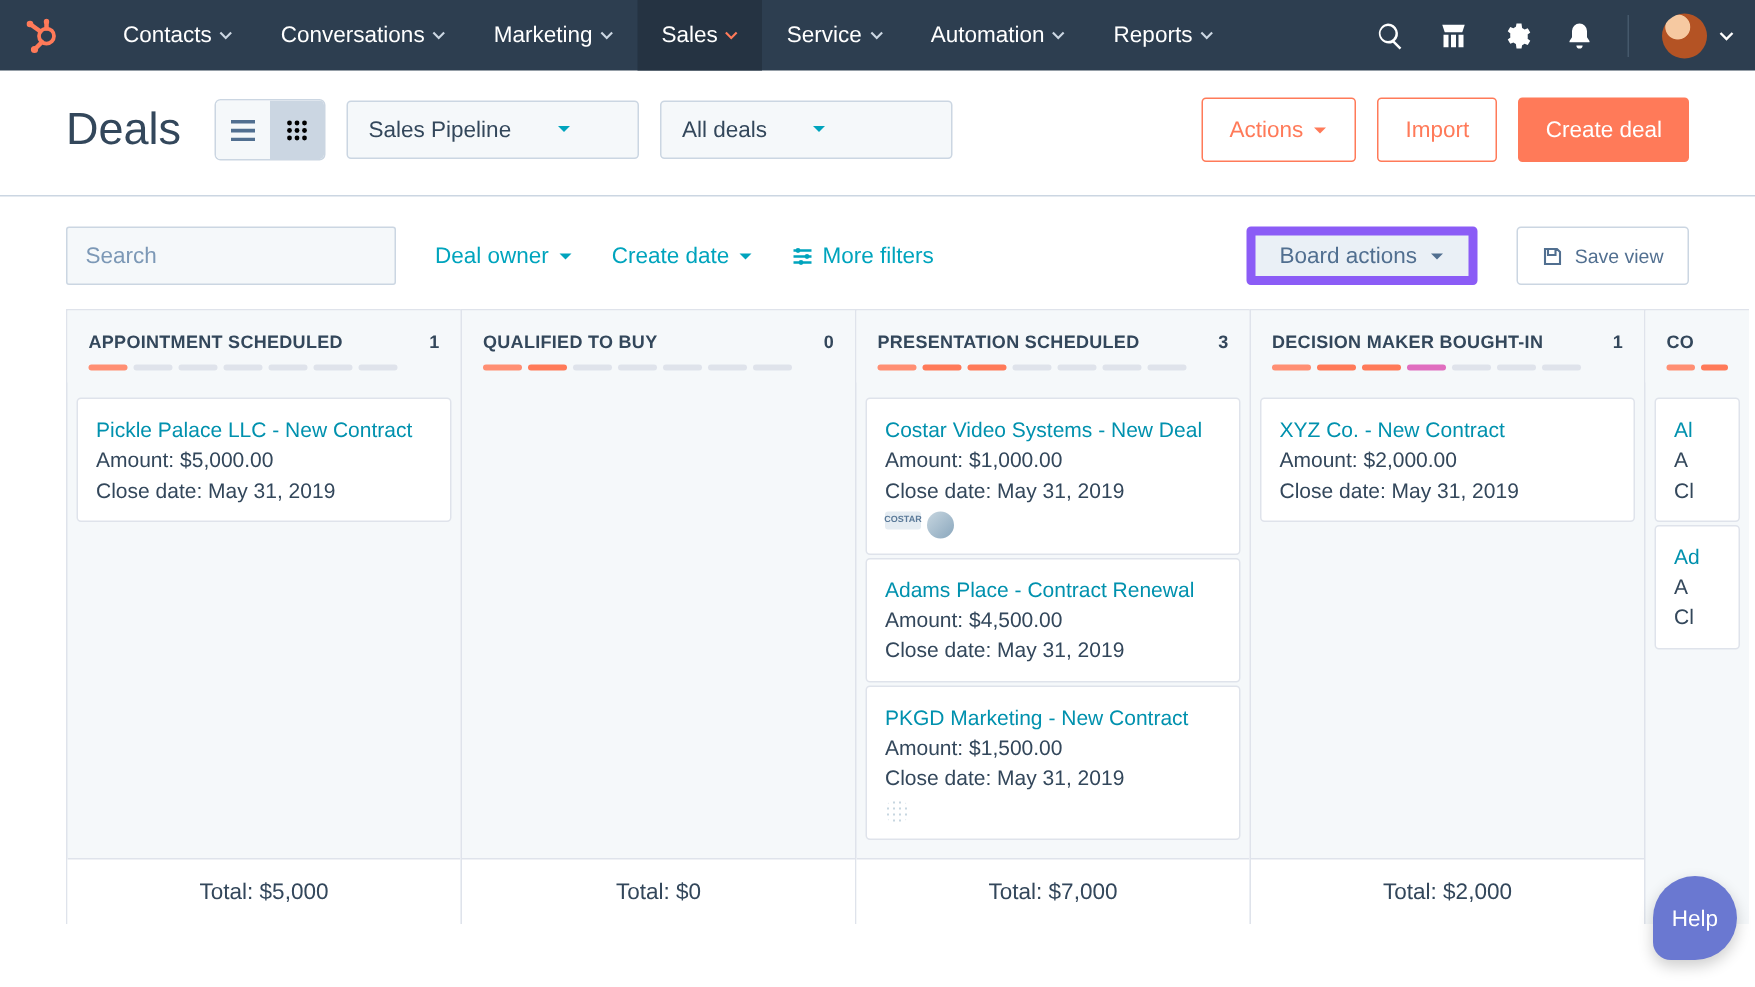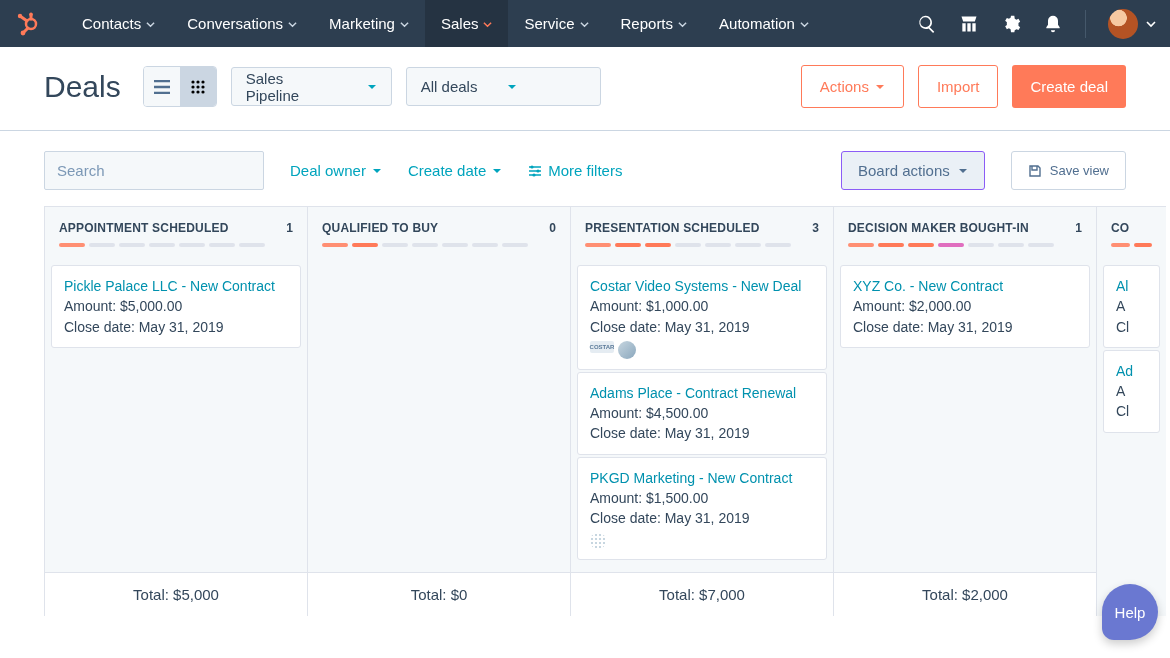--- a/index.html
+++ b/index.html
@@ -29,21 +29,21 @@
   .btn { height:43px; padding:0 18px; border-radius:3px; font-size:15px; display:flex; align-items:center; cursor:pointer; gap:6px; }
   .btn.outline { border:1px solid #ff7a59; color:#ff7a59; background:#fff; }
   .btn.solid { background:#ff7a59; color:#fff; border:none; }
 
   
   .filter-bar { display:flex; align-items:center; padding: 20px 44px 16px; gap: 26px; }
   .search-box { width:220px; height:39px; border:1px solid #cbd6e2; background:#f5f8fa; border-radius:2px; display:flex; align-items:center; padding:0 12px; }
   .search-box input { flex:1; border:none; background:transparent; font-size:15px; color:#7c98b6; outline:none; }
   .search-box input::placeholder { color:#7c98b6; }
   .filter-link { color:#00a4bd; font-size:15px; display:flex; align-items:center; gap:6px; cursor:pointer; font-weight:500; }
-  .board-btn { height:39px; border:1px solid #8b5cf6; background:#eaf0f6; border-radius:3px; padding:0 16px; display:flex; align-items:center; font-size:15px; color:#516f90; gap:8px; cursor:pointer; }
+  .board-btn { height:39px; border:6px solid #8b5cf6; background:#eaf0f6; border-radius:3px; padding:0 16px; display:flex; align-items:center; font-size:15px; color:#516f90; gap:8px; cursor:pointer; }
   .save-btn { height:39px; border:1px solid #cbd6e2; background:#fff; border-radius:3px; padding:0 16px; display:flex; align-items:center; font-size:13px; color:#516f90; gap:8px; cursor:pointer; }
 
   
   .kanban-wrap { padding: 0 0 0 44px; overflow:hidden; }
   .kanban { display:flex; }
   .kcol { width:263px; flex:none; border-left:1px solid #dfe3eb; border-top:1px solid #dfe3eb; background:#f5f8fa; display:flex; flex-direction:column;justify-content:space-between; }
   .kcol:first-child { border-left:1px solid #dfe3eb; }
   .kcol-head { padding:14px 14px 8px; background:#f5f8fa; }
   .kcol-titlerow { display:flex; justify-content:space-between; font-size:12px; font-weight:600; color:#33475b; letter-spacing:.2px; }
   .kcol-segs { display:flex; gap:4px; margin-top:8px; }
@@ -105,27 +105,27 @@
             <path d="M1 3l4 4 4-4" stroke="#ff7a59" stroke-width="1.6" fill="none"></path>
           </svg></span>
       </div>
       <div class="nav-item">
         <span>Service</span>
         <span><svg width="9" height="9" viewBox="0 0 10 10">
             <path d="M1 3l4 4 4-4" stroke="#cbd6e2" stroke-width="1.6" fill="none"></path>
           </svg></span>
       </div>
       <div class="nav-item">
+        <span>Automation</span>
+        <span><svg width="9" height="9" viewBox="0 0 10 10">
+            <path d="M1 3l4 4 4-4" stroke="#cbd6e2" stroke-width="1.6" fill="none"></path>
+          </svg></span>
+      </div>
+      <div class="nav-item">
         <span>Reports</span>
-        <span><svg width="9" height="9" viewBox="0 0 10 10">
-            <path d="M1 3l4 4 4-4" stroke="#cbd6e2" stroke-width="1.6" fill="none"></path>
-          </svg></span>
-      </div>
-      <div class="nav-item">
-        <span>Automation</span>
         <span><svg width="9" height="9" viewBox="0 0 10 10">
             <path d="M1 3l4 4 4-4" stroke="#cbd6e2" stroke-width="1.6" fill="none"></path>
           </svg></span>
       </div>
     </div>
   <div class="nav-right">
     <svg class="nav-icon" viewBox="0 0 24 24">
         <path d="M10 2a8 8 0 015.3 13.9l5.4 5.4-1.4 1.4-5.4-5.4A8 8 0 1110 2zm0 2a6 6 0 100 12 6 6 0 000-12z"></path>
       </svg>
     <svg class="nav-icon" viewBox="0 0 24 24">
@@ -162,21 +162,21 @@
           <circle cx="12" cy="2" r="1.6"></circle>
           <circle cx="2" cy="7" r="1.6"></circle>
           <circle cx="7" cy="7" r="1.6"></circle>
           <circle cx="12" cy="7" r="1.6"></circle>
           <circle cx="2" cy="12" r="1.6"></circle>
           <circle cx="7" cy="12" r="1.6"></circle>
           <circle cx="12" cy="12" r="1.6"></circle>
         </svg>
     </div>
   </div>
-  <div class="dropdown" style="width:161px">
+  <div class="dropdown" style="width:195px">
     <span>Sales Pipeline</span>
     <span class="dd-caret caret"><svg viewBox="0 0 10 10">
           <path d="M1 3l4 4 4-4" fill="#00a4bd"></path>
         </svg></span>
   </div>
   <div class="dropdown" style="width:195px">
     <span>All deals</span>
     <span class="dd-caret caret"><svg viewBox="0 0 10 10">
           <path d="M1 3l4 4 4-4" fill="#00a4bd"></path>
         </svg></span>

